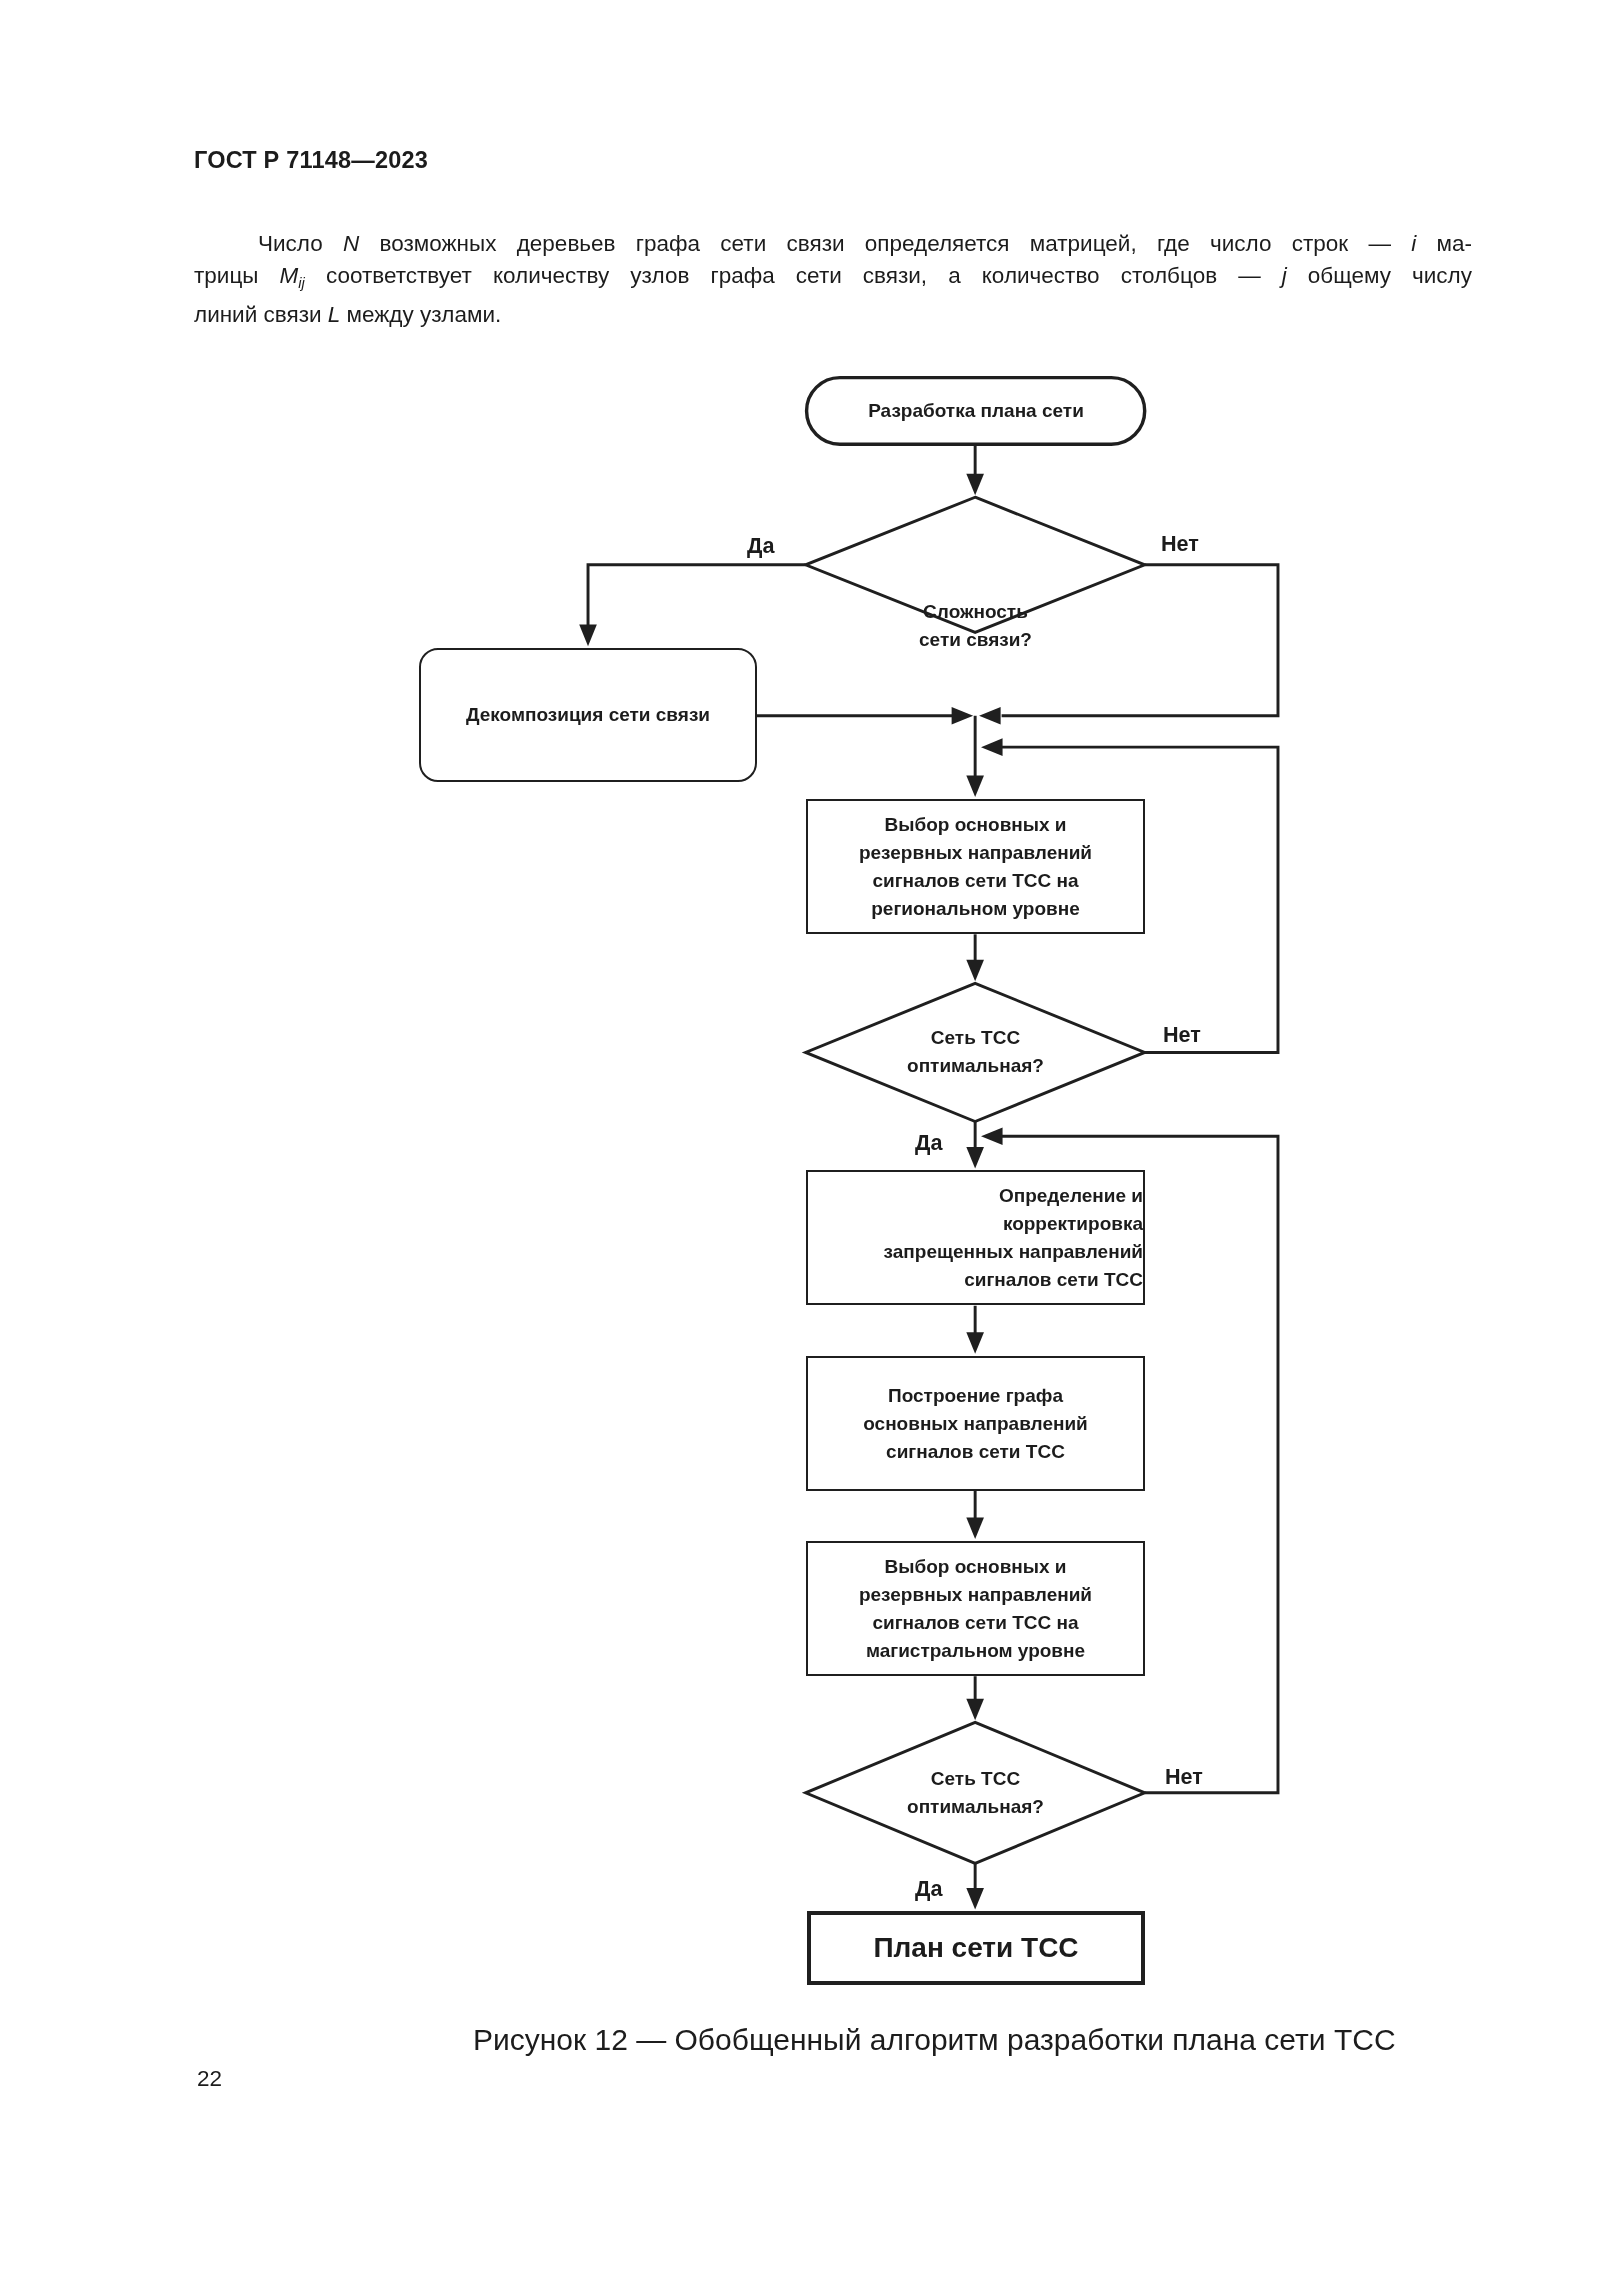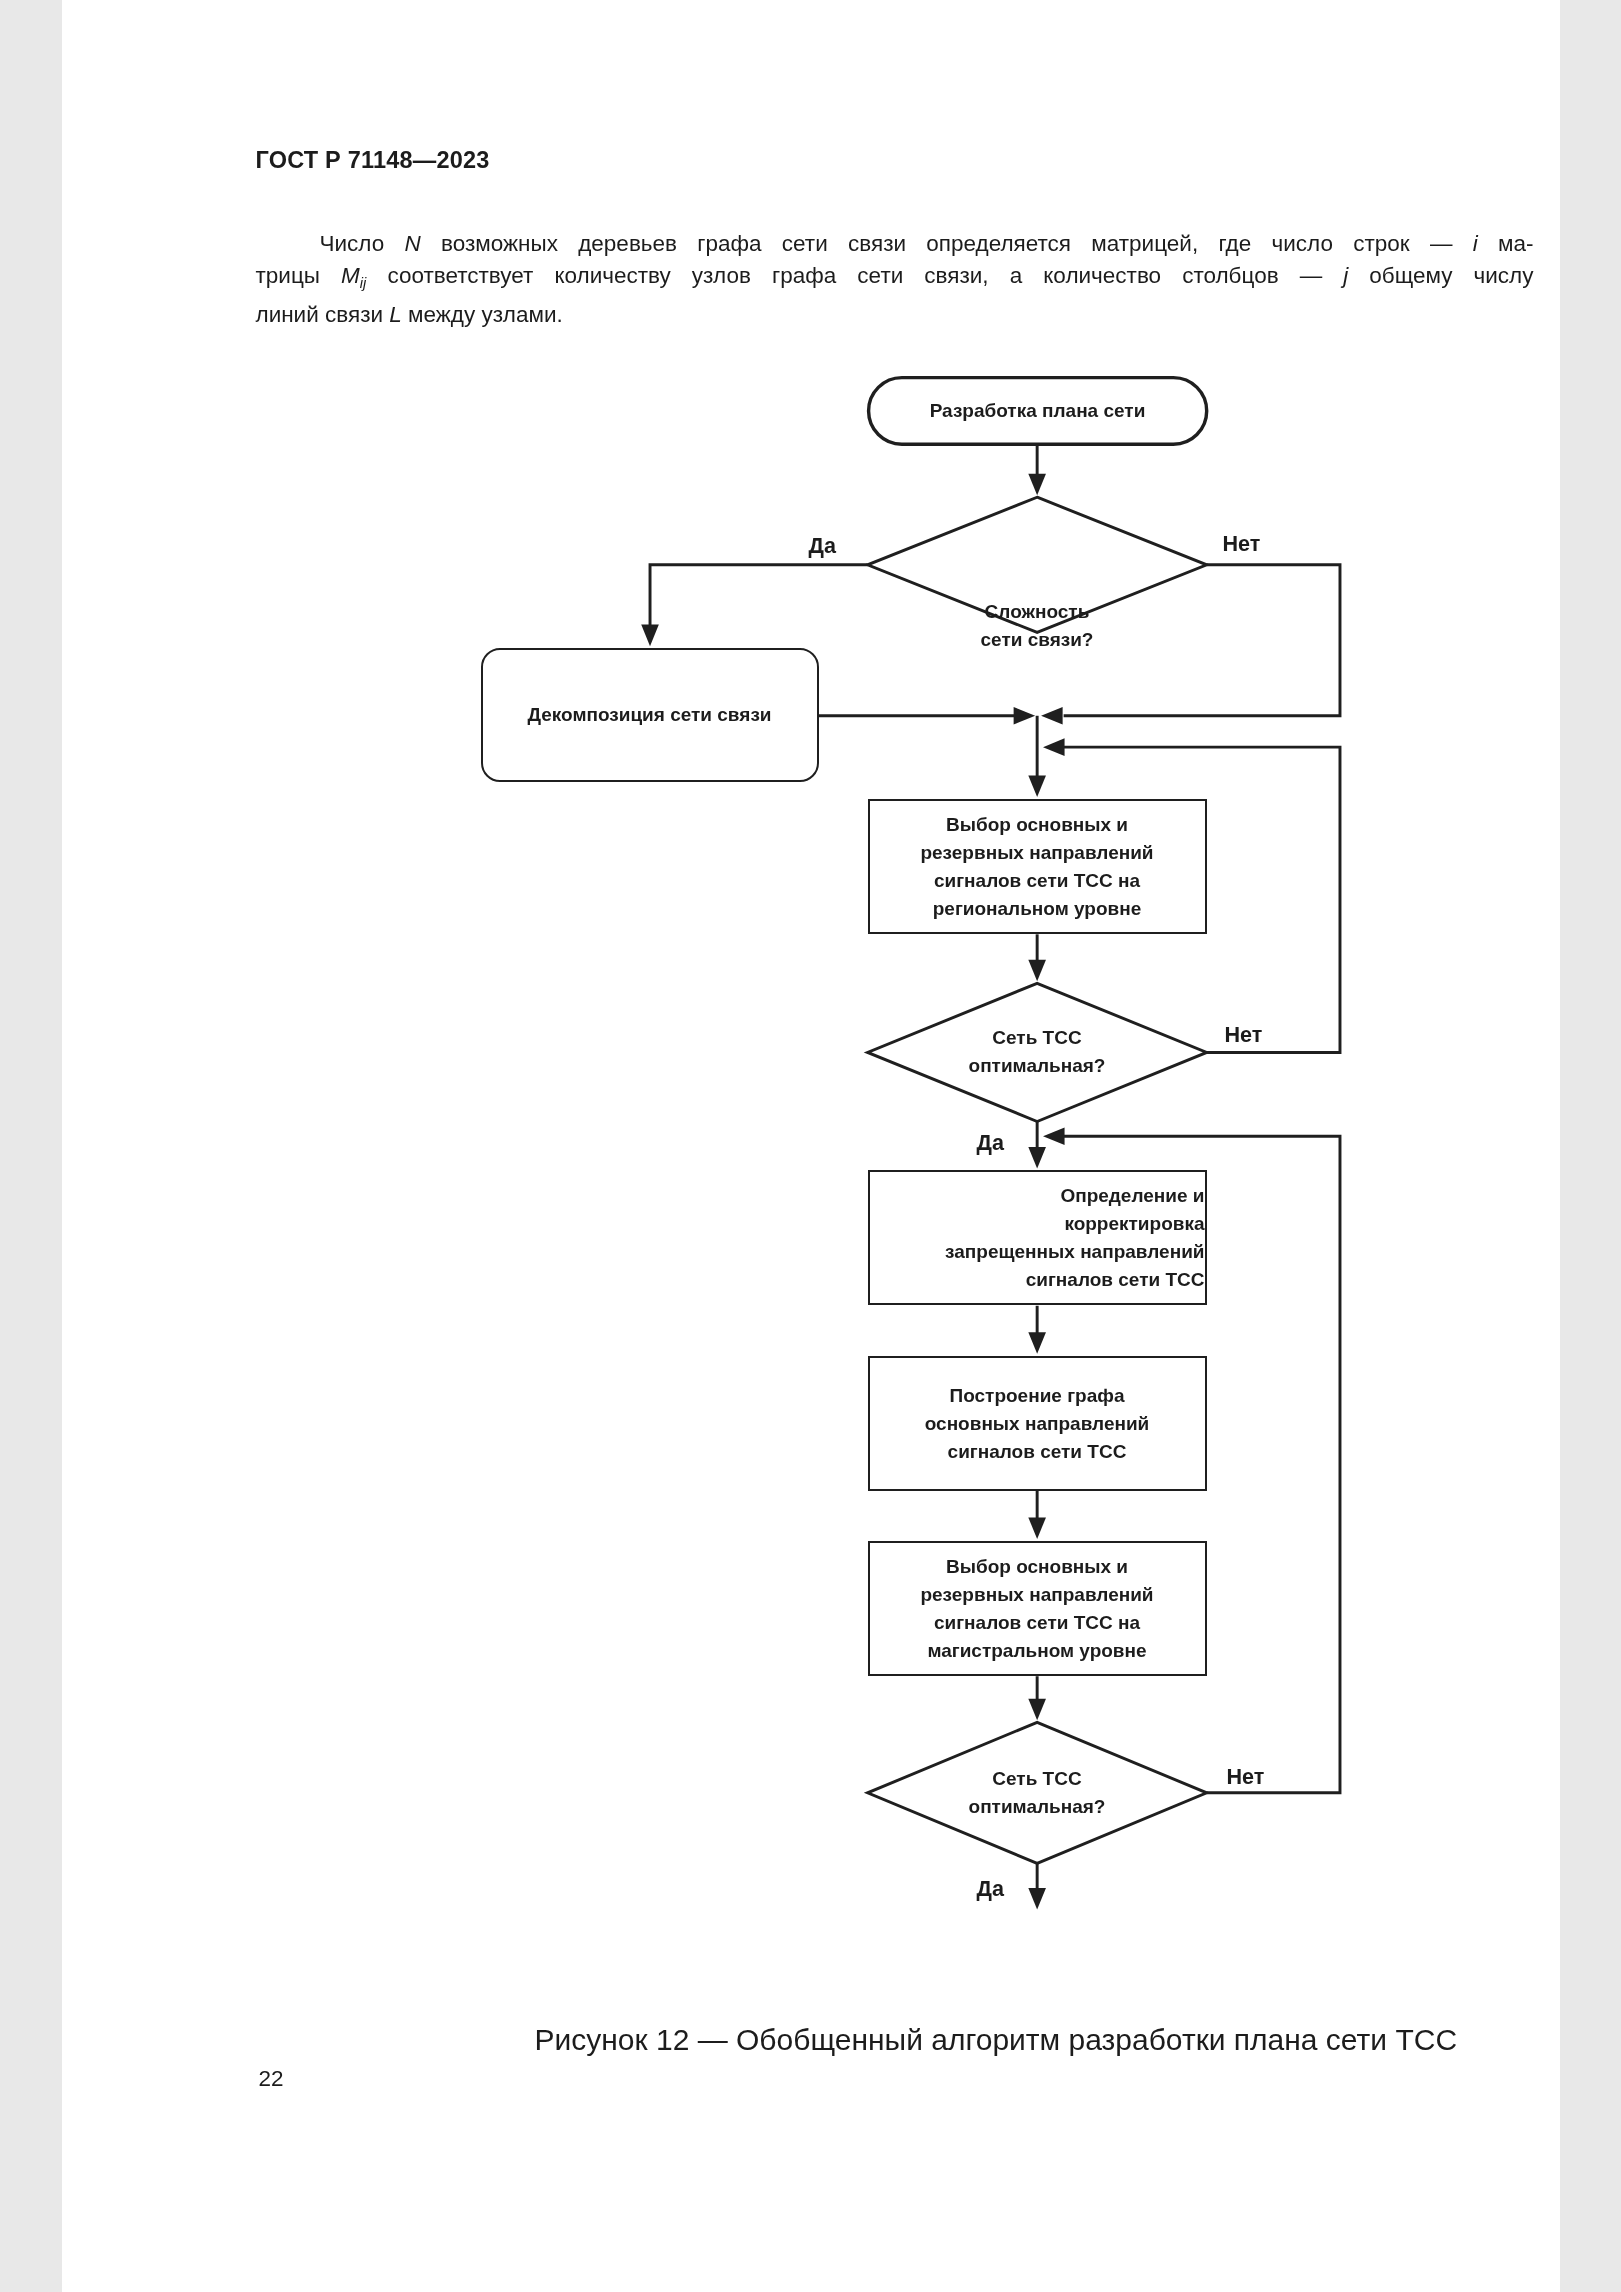--- a/index.html
+++ b/index.html
@@ -1,17 +1,17 @@
 <!DOCTYPE html>
 <html><head>
 <meta charset="utf-8">
 <style>
   html,body{margin:0;padding:0;background:#e8e8e8;}
   .page{
-    position:relative;width:1498px;height:2293px;background:#ffffff;
+    position:relative;width:1621px;height:2293px;background:#ffffff;
     font-family:"Liberation Sans","DejaVu Sans",sans-serif;color:#1c1c1c;
     overflow:hidden;margin:0 auto;
   }
   .abs{position:absolute;}
   .doc-header{left:194px;top:147px;font-size:23.5px;font-weight:bold;letter-spacing:0.2px;}
   .intro{left:194px;top:228px;width:1278px;font-size:22.5px;line-height:32px;}
   .intro .ln{display:block;}
   .intro .ind{padding-left:64px;}
   .intro .just{text-align:justify;text-align-last:justify;}
   .iv{font-style:italic;}
@@ -131,18 +131,21 @@
     <span>магистральном уровне</span>
   </div>
 
   <div class="node ghost" style="left:806px;top:1763px;width:339px;height:59px;">
     <span>Сеть ТСС</span>
     <span>оптимальная?</span>
   </div>
   <div class="branch-label" style="left:1165px;top:1764px;">Нет</div>
   <div class="branch-label" style="left:915px;top:1876px;">Да</div>
 
+  <div class="node end-node" style="left:807px;top:1911px;width:338px;height:74px;">
+    <span>План сети ТСС</span>
+  </div>
 
   <div class="abs caption">Рисунок 12 — Обобщенный алгоритм разработки плана сети ТСС</div>
   <div class="abs pagenum">22</div>
 
 </div>
 
 
 </body></html>

